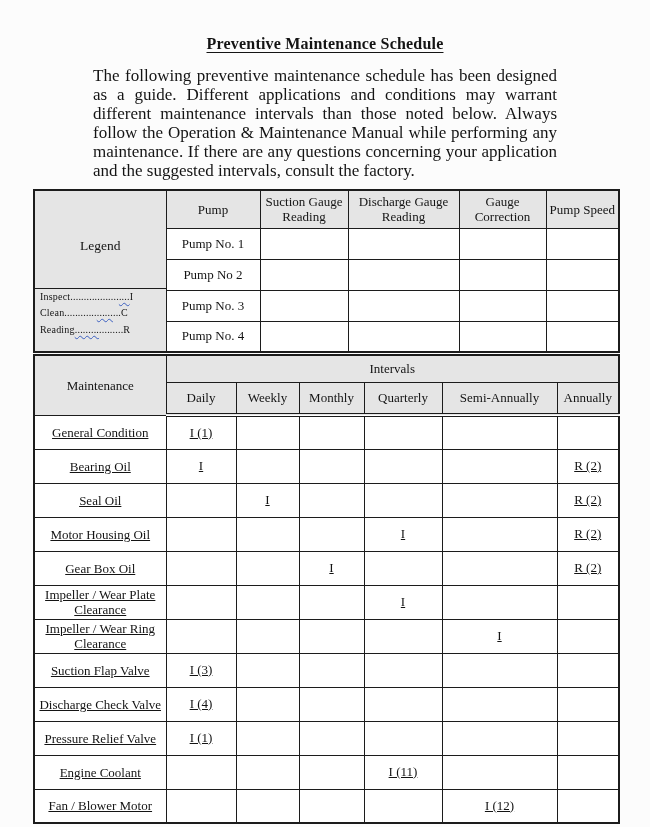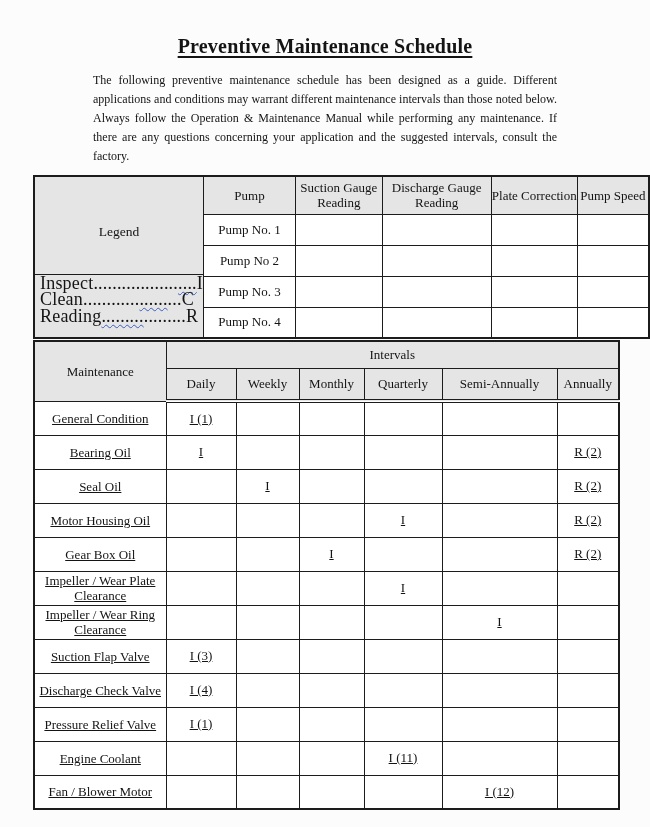--- a/index.html
+++ b/index.html
@@ -1,32 +1,32 @@
 <!DOCTYPE html>
 <html><head>
 <meta charset="utf-8">
 <style>
   html,body{margin:0;padding:0;}
   body{background:#f3f3f3;font-family:"Liberation Serif",serif;color:#141414;}
   .page{width:650px;height:827px;background:#fcfcfc;position:relative;box-sizing:border-box;padding-top:35px;overflow:hidden;}
-  .title{font-size:20px;font-weight:bold;text-align:center;text-decoration:underline;text-underline-offset:3px;margin:0;letter-spacing:.2px;}
-  .intro{font-size:12px;line-height:19px;text-align:justify;margin:13px 93px 0 93px;}
+  .title{font-size:16px;font-weight:bold;text-align:center;text-decoration:underline;text-underline-offset:3px;margin:0;letter-spacing:.2px;}
+  .intro{font-size:17px;line-height:19px;text-align:justify;margin:13px 93px 0 93px;}
 
   .tbl{border-collapse:collapse;table-layout:fixed;margin-left:33px;border:2px solid #1c1c1c;}
   .tbl td,.tbl th{border:1px solid #1c1c1c;padding:0;text-align:center;vertical-align:middle;font-size:13px;font-weight:normal;background:#fff;}
   .hdr{background:#e5e5e5 !important;line-height:15px;}
 
   
   .gauge{margin-top:9px;}
   .gauge .ghead{height:38px;}
   .gauge .pump-row{height:31px;}
   .legend-cell{background:#e5e5e5 !important;border-right:4px double #1c1c1c;}
   .legend-inner{display:flex;flex-direction:column;height:100%;}
   .legend-top{height:84px;display:flex;align-items:center;justify-content:center;border-bottom:1.5px solid #1c1c1c;font-size:13.5px;}
-  .legend-bottom{flex:1;display:flex;flex-direction:column;justify-content:center;padding-left:5px;text-align:left;font-size:18px;line-height:16.5px;letter-spacing:.2px;}
+  .legend-bottom{flex:1;display:flex;flex-direction:column;justify-content:center;padding-left:5px;text-align:left;font-size:10px;line-height:16.5px;letter-spacing:.2px;}
   .legend-line{white-space:nowrap;}
   .squig{text-decoration:underline;text-decoration-style:wavy;text-decoration-color:#3b5fc0;text-decoration-thickness:1px;text-underline-offset:2px;text-decoration-skip-ink:none;}
 
   
   .maint{margin-top:1px;}
   .maint .r-intervals{height:27px;}
   .maint .r-cols{height:33px;}
   .maint .datarow{height:34px;text-decoration:underline;}
   .mhead{border-right:4px double #1c1c1c;border-bottom:4px double #1c1c1c;}
   .r-cols th{border-bottom:4px double #1c1c1c;text-align:center;}
@@ -59,21 +59,21 @@
             <div class="legend-bottom" id="legend-items">
                 <div class="legend-line"><span>Inspect</span><span>..................</span><span class="squig">....</span><span></span><span>I</span></div>
                 <div class="legend-line"><span>Clean</span><span>............</span><span class="squig">......</span><span>...</span><span>C</span></div>
                 <div class="legend-line"><span>Reading</span><span></span><span class="squig">.........</span><span>.........</span><span>R</span></div>
               </div>
           </div>
         </td>
       <th class="hdr">Pump</th>
           <th class="hdr">Suction Gauge Reading</th>
           <th class="hdr">Discharge Gauge Reading</th>
-          <th class="hdr">Plate Correction</th>
+          <th class="hdr">Gauge Correction</th>
           <th class="hdr">Pump Speed</th>
         </tr>
     <tr class="pump-row">
           <td>Pump No. 1</td>
           <td></td>
           <td></td>
           <td></td>
           <td></td>
         </tr>
         <tr class="pump-row">

